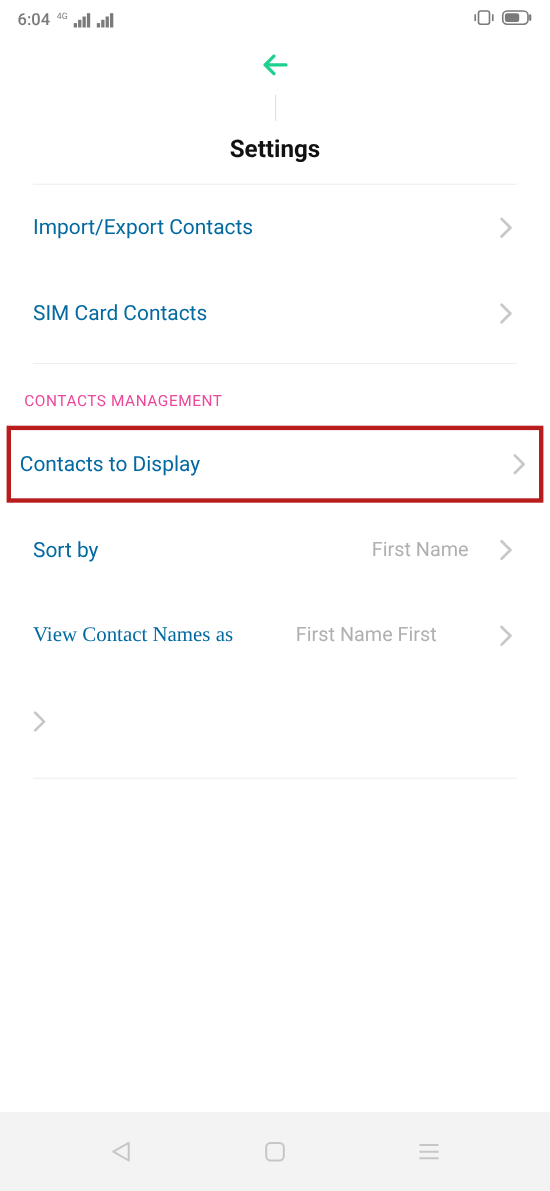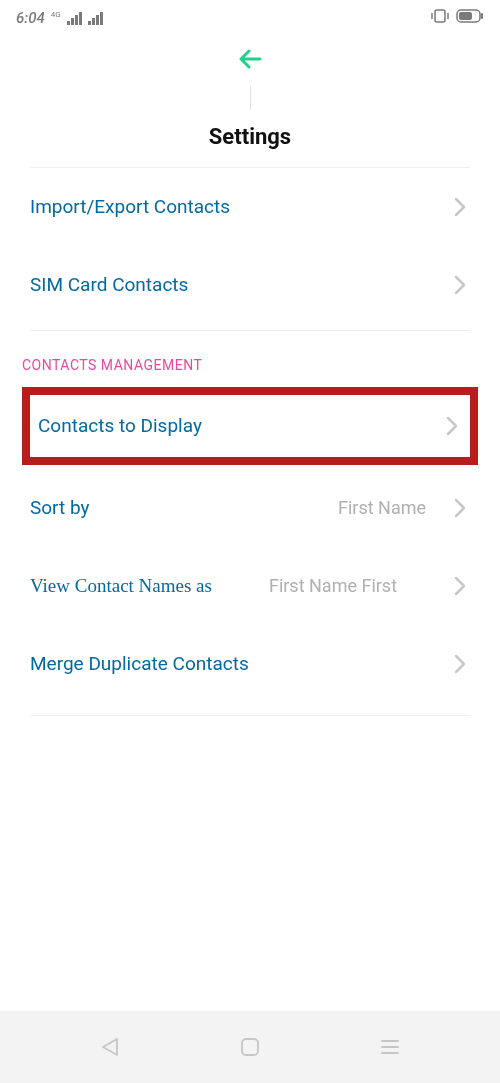--- a/index.html
+++ b/index.html
@@ -16,21 +16,21 @@
       display: flex;
       justify-content: space-between;
       align-items: center;
       padding: 6px 16px 2px;
       height: 32px;
       font-size: 15px;
       color: #7a7a7a;
     }
     .status-left { display: flex; align-items: center; gap: 6px; }
     .status-right { display: flex; align-items: center; gap: 6px; }
-    .clock { font-weight: 500; font-style: italic; }
+    .clock { font-weight: 500; }
     .header {
       display: flex;
       align-items: center;
       padding: 14px 16px 18px;
       gap: 14px;
       flex-direction: column;
     }
     .back-arrow {
       width: 26px;
       height: 26px;
@@ -104,22 +104,22 @@
       border: 1px solid #e6e6e6;
       box-shadow: 0 1px 2px rgba(0,0,0,0.05);
     }
     .section-header {
       font-size: 14px;
       color: #ec4899;
       letter-spacing: 0.5px;
       padding: 26px 22px 8px;
     }
     .highlight-box {
-      border: 8px solid #b91c1c;
-      margin: 6px 22px 4px;
+      border: 4px solid #b91c1c;
+      margin: 6px 6px 4px;
     }
     .highlight-box .row {
       padding: 18px 8px;
       min-height: 56px;
     }
     .row.twoline .row-label { max-width: 210px; font-family: Liberation Serif, serif; }
     .bottom-divider {
       height: 1px;
       background: #eeeeee;
       margin: 12px 30px 0;
@@ -258,21 +258,20 @@
     <div class="row-label">View Contact Names as</div>
     <div class="row-value">First Name First</div>
     <div class="chevron">
       <svg width="12" height="20" viewBox="0 0 12 20">
           <path d="M2 2 L10 10 L2 18" stroke="#c8c8c8" stroke-width="2.5" fill="none" stroke-linecap="round" stroke-linejoin="round"></path>
         </svg>
     </div>
   </div>
 
   <div class="row">
-    <div class="row-label">Merge Duplicate Contacts</div>
     <div class="chevron">
       <svg width="12" height="20" viewBox="0 0 12 20">
           <path d="M2 2 L10 10 L2 18" stroke="#c8c8c8" stroke-width="2.5" fill="none" stroke-linecap="round" stroke-linejoin="round"></path>
         </svg>
     </div>
   </div>
 
 </div>
 
 <div class="bottom-divider"></div>

